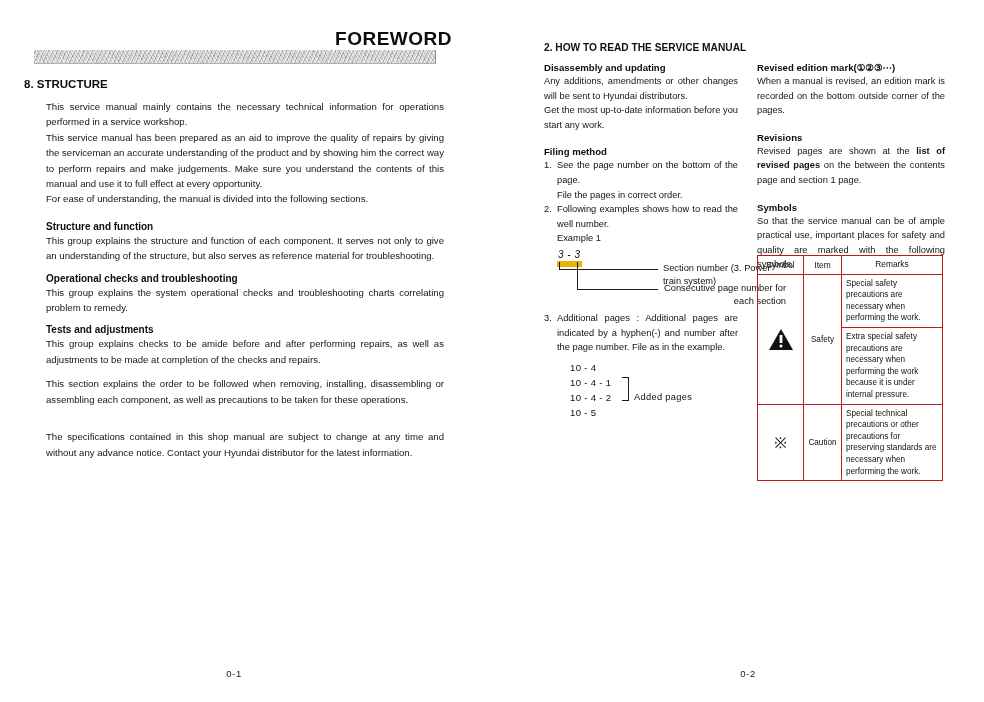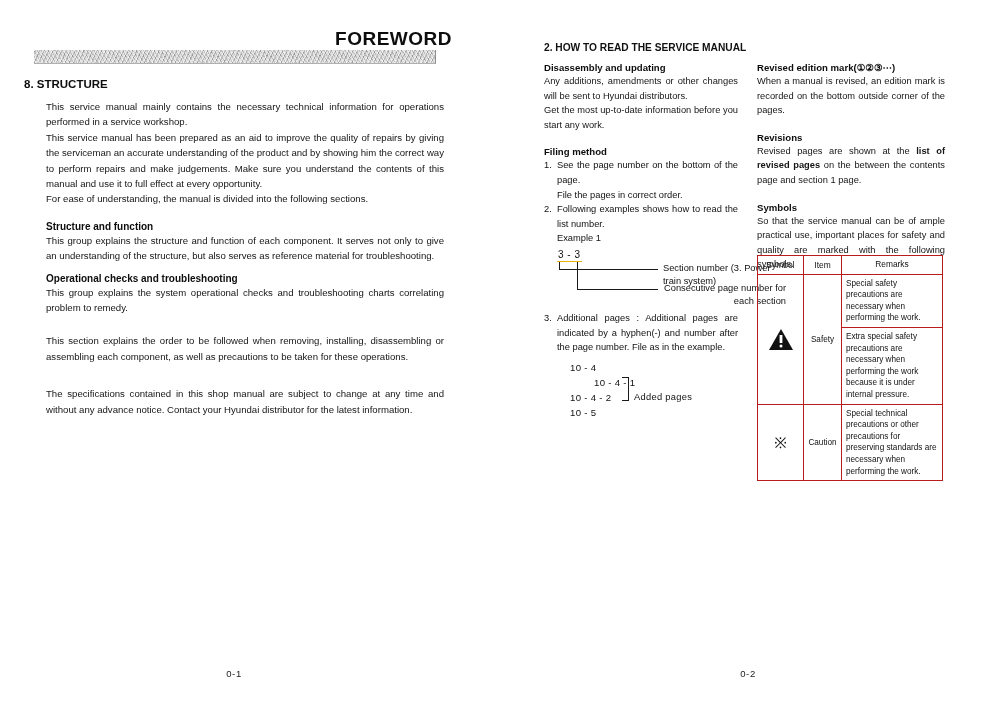--- a/index.html
+++ b/index.html
@@ -118,22 +118,23 @@
     position: relative;
     margin-left: 13px;
     margin-top: 3px;
     height: 62px;
     font-size: 9.3px;
   }
   .pn-code {
     position: absolute; left: 0; top: 0;
     font-size: 10px;
     letter-spacing: 0.5px;
-    border-bottom: 1px solid #eab308;
+    border-bottom: 6px solid #eab308;
     padding: 0 1px 1px 1px;
+    font-style: italic;
   }
   .pn-line { position: absolute; background: #1a1a1a; }
   .pn-label {
     position: absolute;
     line-height: 13.4px;
     font-size: 9.3px;
     width: 125px;
   }
 
   
@@ -218,20 +219,24 @@
 
       <div class="gap-sm"></div>
 
       <div class="blk">
         <div class="sub-head">Operational checks and troubleshooting</div>
         <div class="body-text">This group explains the system operational checks and troubleshooting charts correlating problem to remedy.</div>
       </div>
 
       <div class="gap-sm"></div>
 
+      <div class="blk">
+        <div class="sub-head">Tests and adjustments</div>
+        <div class="body-text">This group explains checks to be amide before and after performing repairs, as well as adjustments to be made at completion of the checks and repairs.</div>
+      </div>
 
       <div class="gap-sm"></div>
 
       <div class="blk">
         <div class="body-text">This section explains the order to be followed when removing, installing, disassembling or assembling each component, as well as precautions to be taken for these operations.</div>
       </div>
 
       <div class="gap-lg"></div>
 
       <div class="body-text">The specifications contained in this shop manual are subject to change at any time and without any advance notice.   Contact your Hyundai distributor for the latest information.</div>
@@ -260,21 +265,21 @@
     <div class="sub-head">Filing method</div>
 
     <div class="num-item">
       <span class="num">1.</span>
       <span class="txt">See the page number on the bottom of the page.</span>
     </div>
     <div class="num-sub">File the pages in correct order.</div>
 
     <div class="num-item">
       <span class="num">2.</span>
-      <span class="txt">Following examples shows how to read the list number.</span>
+      <span class="txt">Following examples shows how to read the well number.</span>
     </div>
     <div class="num-sub">Example 1</div>
 
     <div class="pn-diagram">
       <div class="pn-code">3 - 3</div>
 
       <div class="pn-line" style="left:2px;  top:13px; width:1px; height:8px;"></div>
 
       <div class="pn-line" style="left:20px; top:13px; width:1px; height:8px;"></div>
 
@@ -288,21 +293,21 @@
       <div class="pn-label" style="left:104px; top:33px;text-align:right;">Consecutive page number for each section</div>
     </div>
 
     <div class="num-item">
       <span class="num">3.</span>
       <span class="txt">Additional pages : Additional pages are indicated by a hyphen(-) and number after the page number.   File as in the example.</span>
     </div>
 
     <div class="ap-list">
       <div class="ap-row" style="top:0px;">10 - 4</div>
-      <div class="ap-row" style="top:15px;margin-left:24px;">10 - 4 - 1</div>
+      <div class="ap-row" style="top:15px;">10 - 4 - 1</div>
       <div class="ap-row" style="top:30px;">10 - 4 - 2</div>
       <div class="ap-row" style="top:45px;">10 - 5</div>
 
       <div class="ap-bracket" style="left:52px; top:16px; height:24px;"></div>
       <div class="ap-note" style="left:64px; top:29px;">Added pages</div>
     </div>
   </div>
 </div>
 
 <div id="rp-col2">

